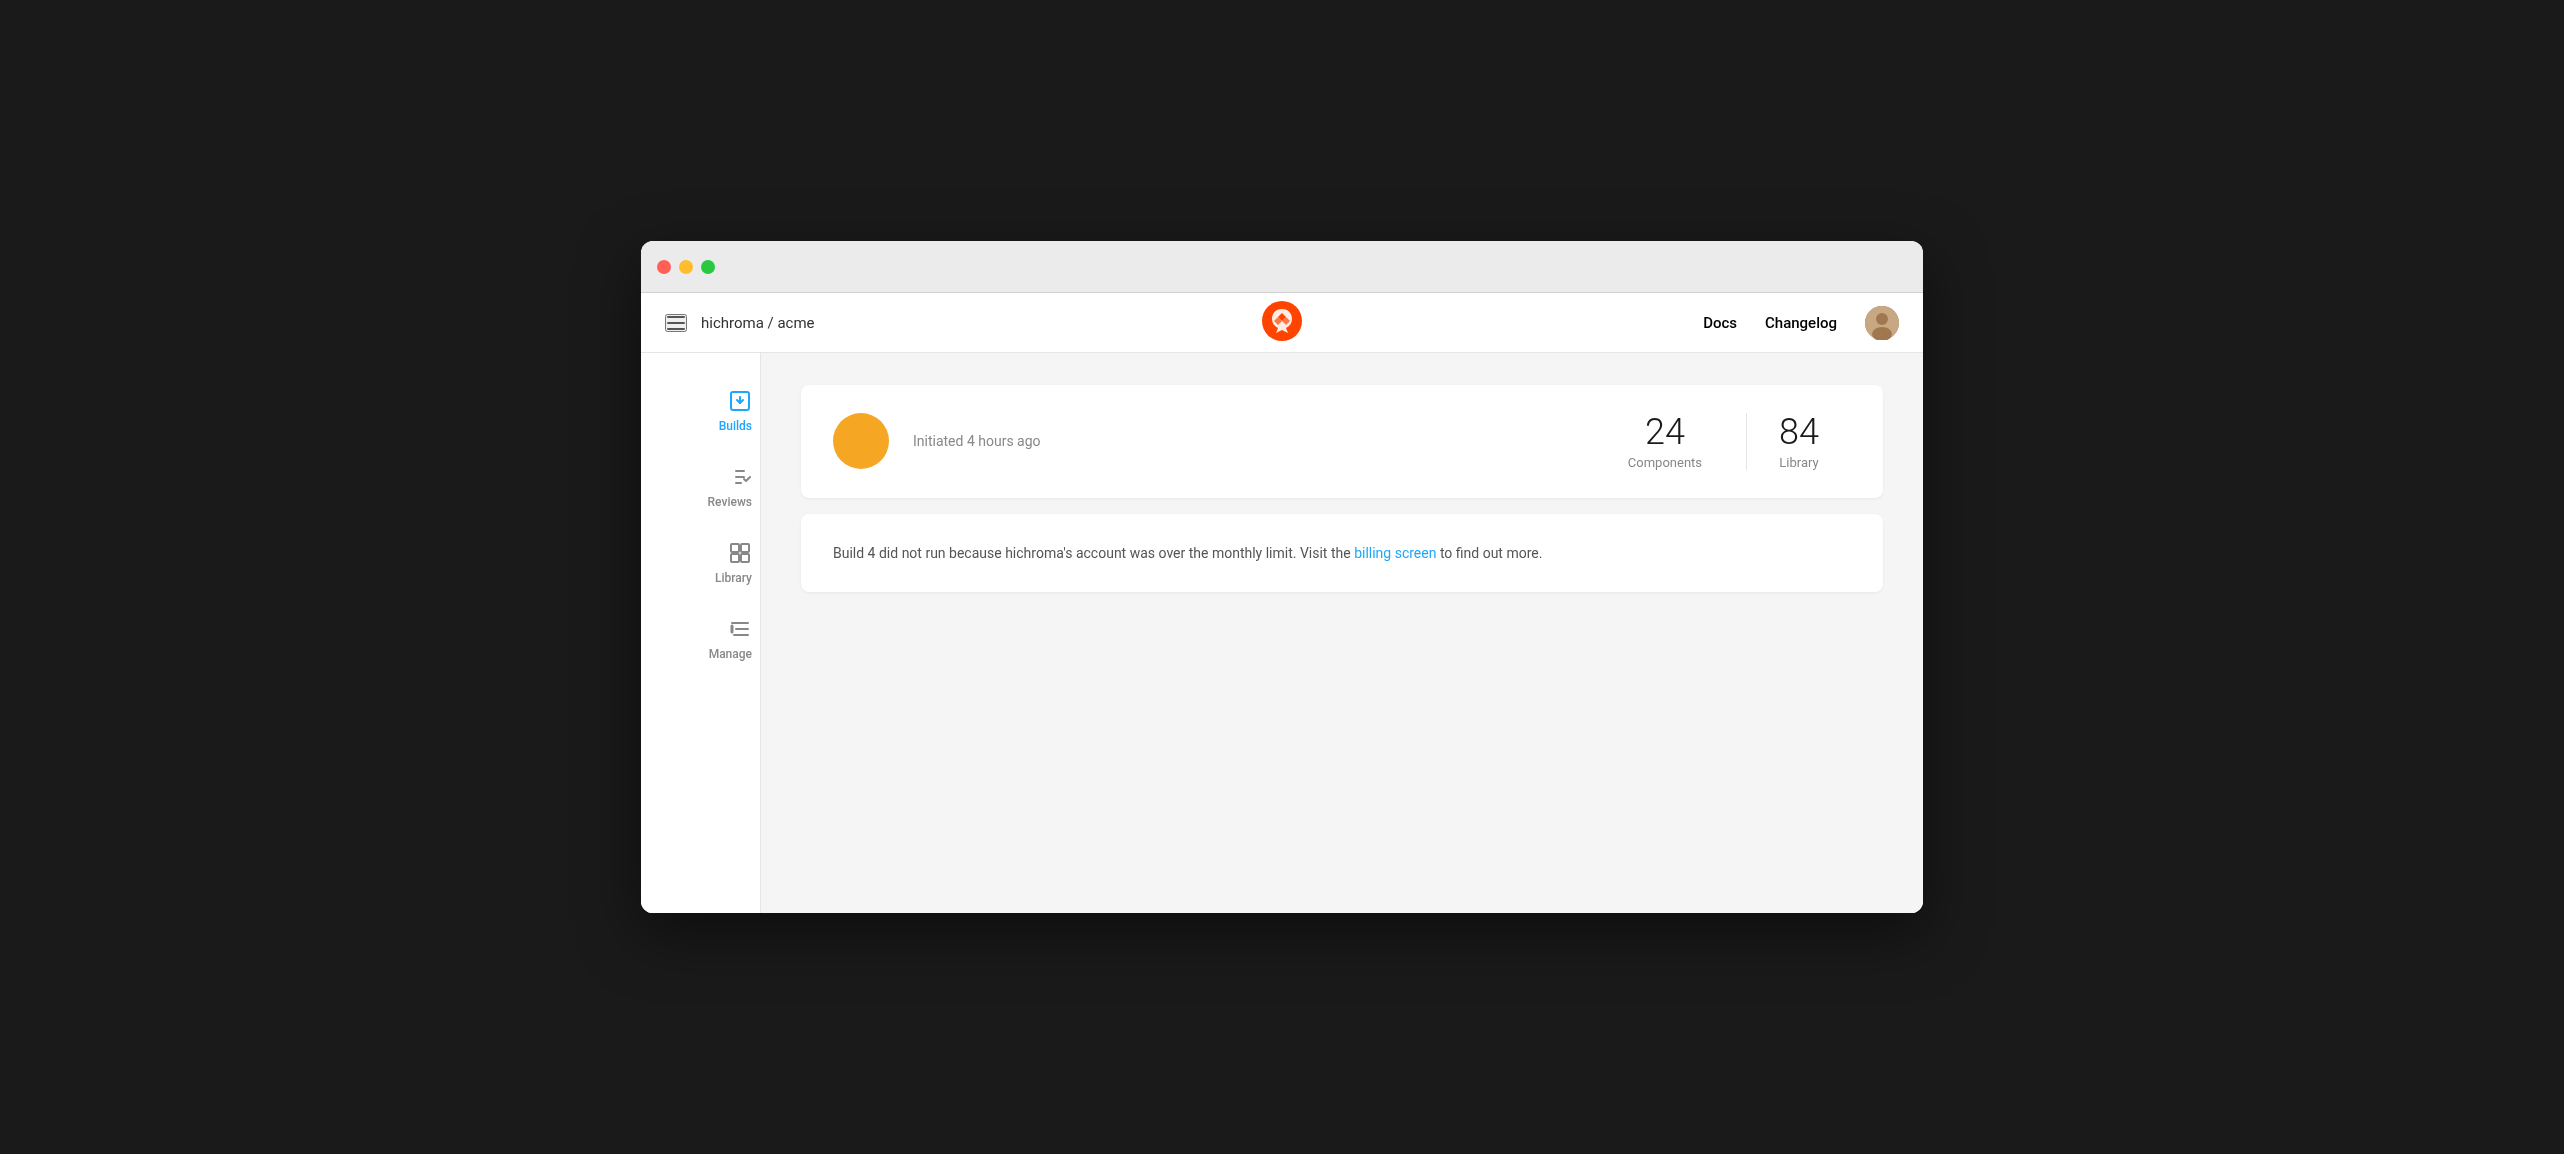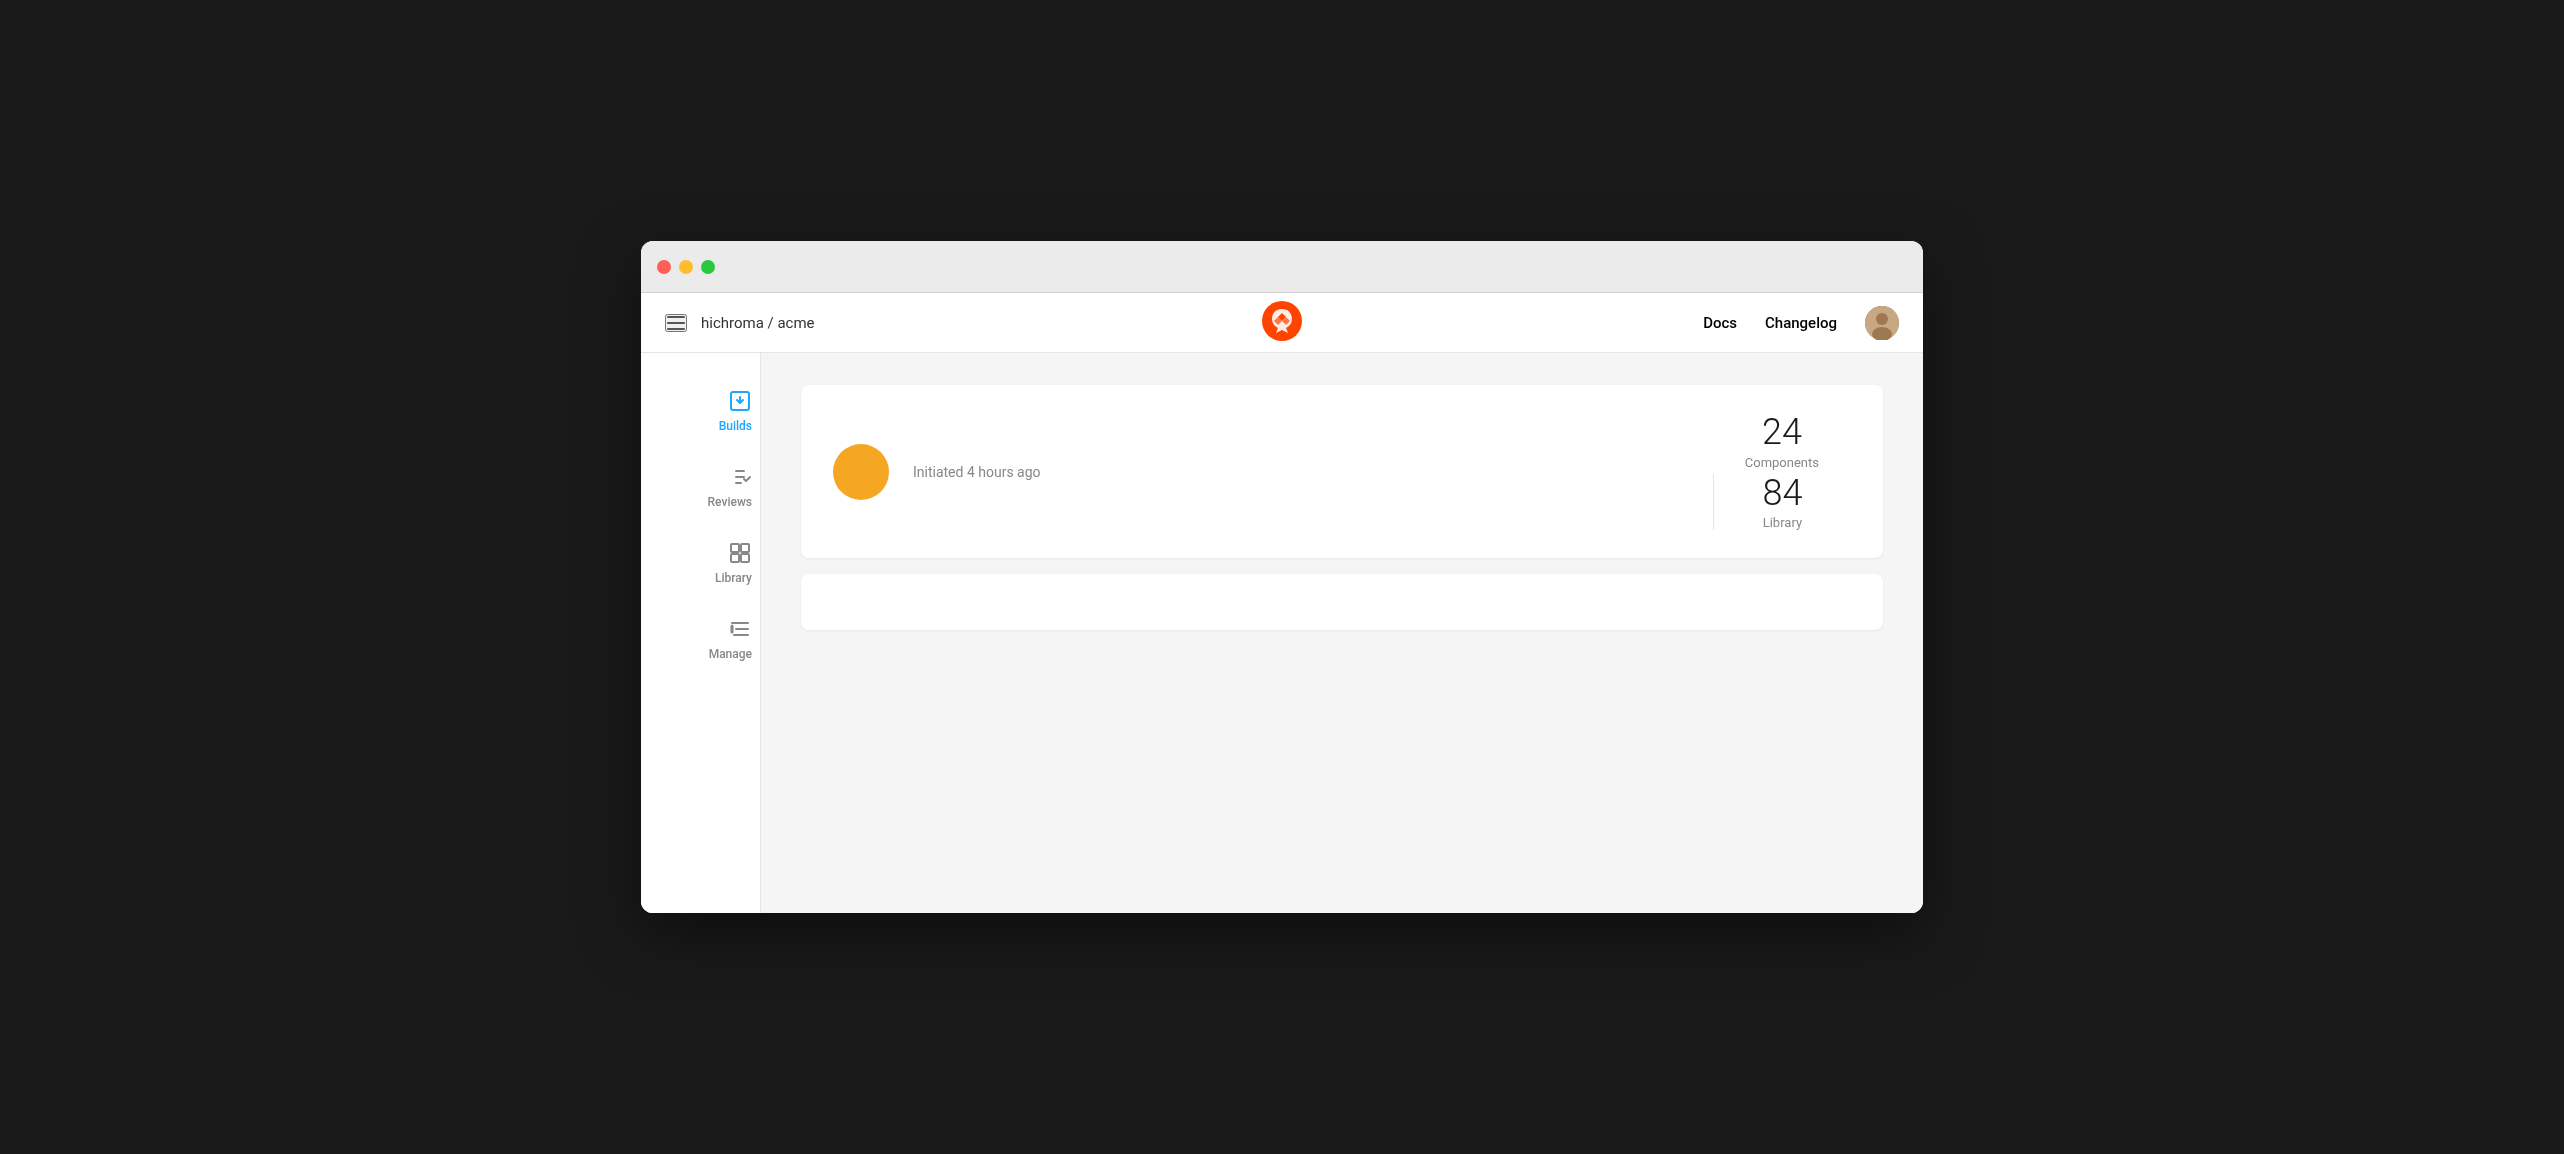--- a/index.html
+++ b/index.html
@@ -208,22 +208,21 @@
     }
 
     .build-subtitle {
       font-size: 14px;
       color: #888;
     }
 
     .build-stats {
       display: flex;
       align-items: stretch;
-      gap: 4px;
-      flex-direction: column;
+      gap: 12px;
     }
 
     .build-stat {
       text-align: center;
       padding: 0 32px;
       border-left: 1px solid #e5e5e5;
     }
 
     .build-stat:first-child {
       border-left: none;
@@ -383,17 +382,20 @@
             <div class="stat-label">Components</div>
           </div>
           <div class="build-stat">
             <span class="stat-number">84</span>
             <div class="stat-label">Library</div>
           </div>
         </div>
       </div>
 
       <div class="alert-box">
+        <div class="alert-body">
+          <span>Build 4 did not run because hichroma's account was over the monthly limit. Visit the </span><a class="alert-link">billing screen</a><span> to find out more.</span>
+        </div>
       </div>
 
     </main>
   </div>
 </div>
 
 </body></html>

